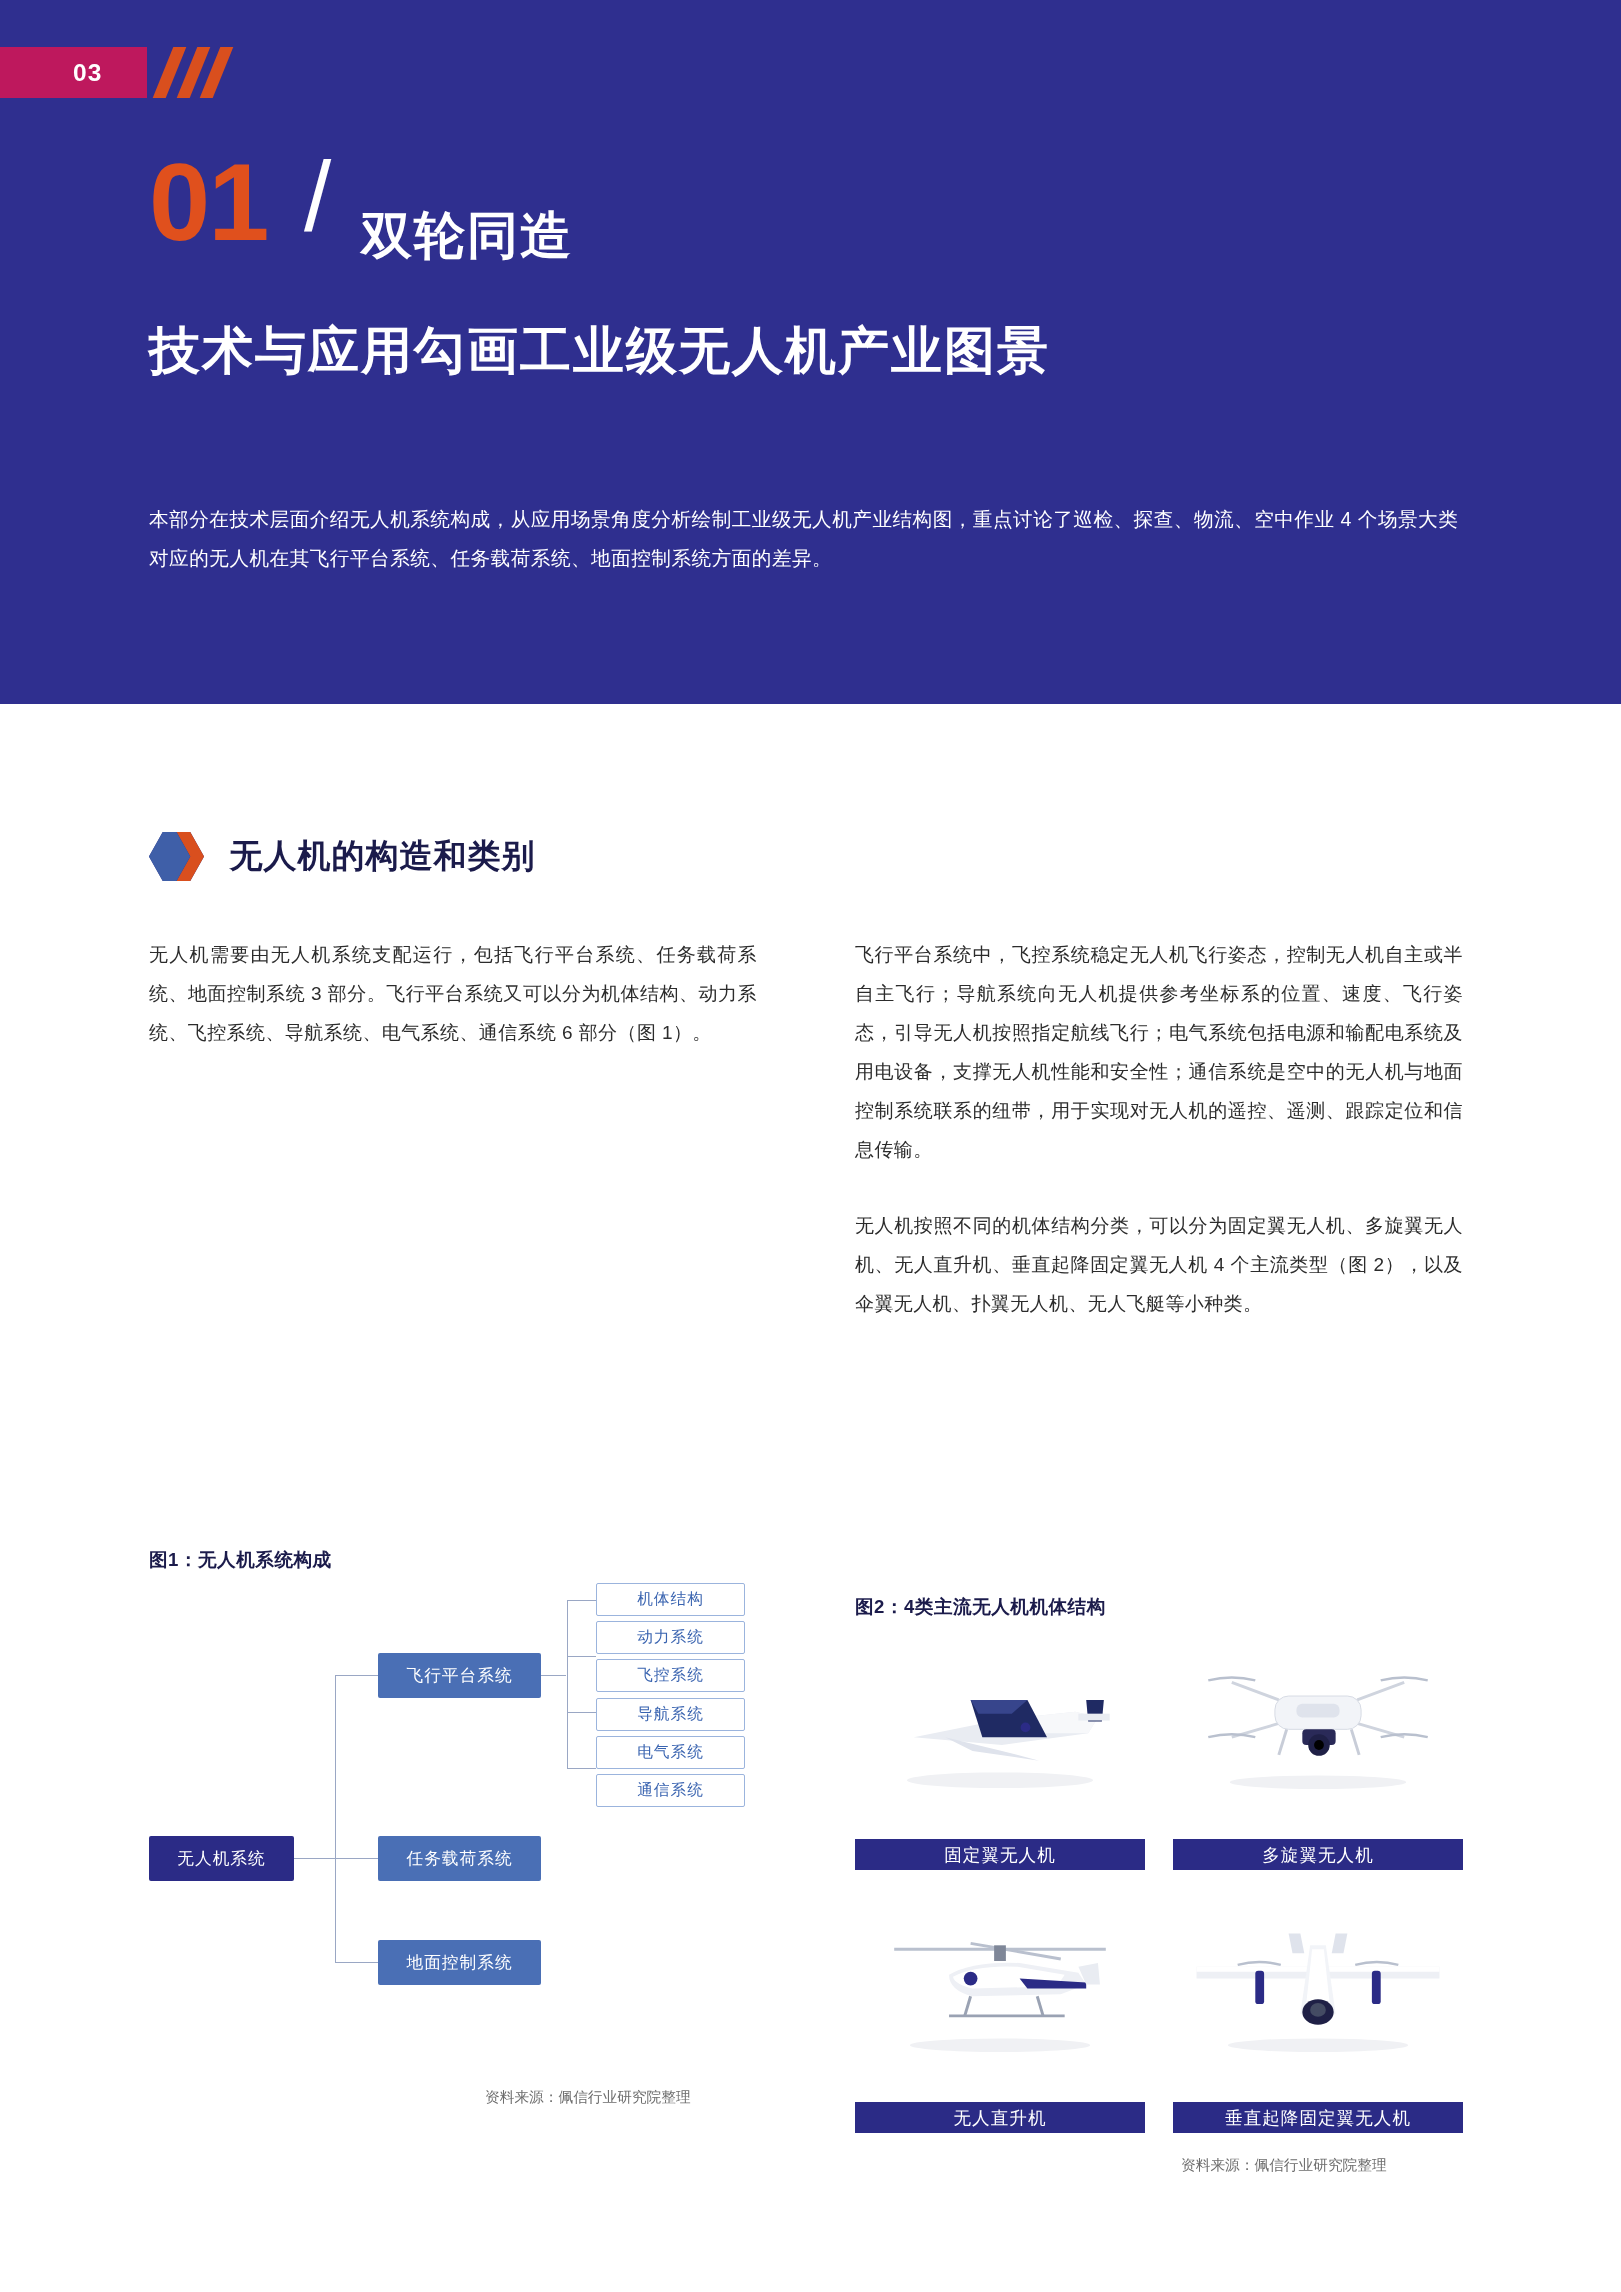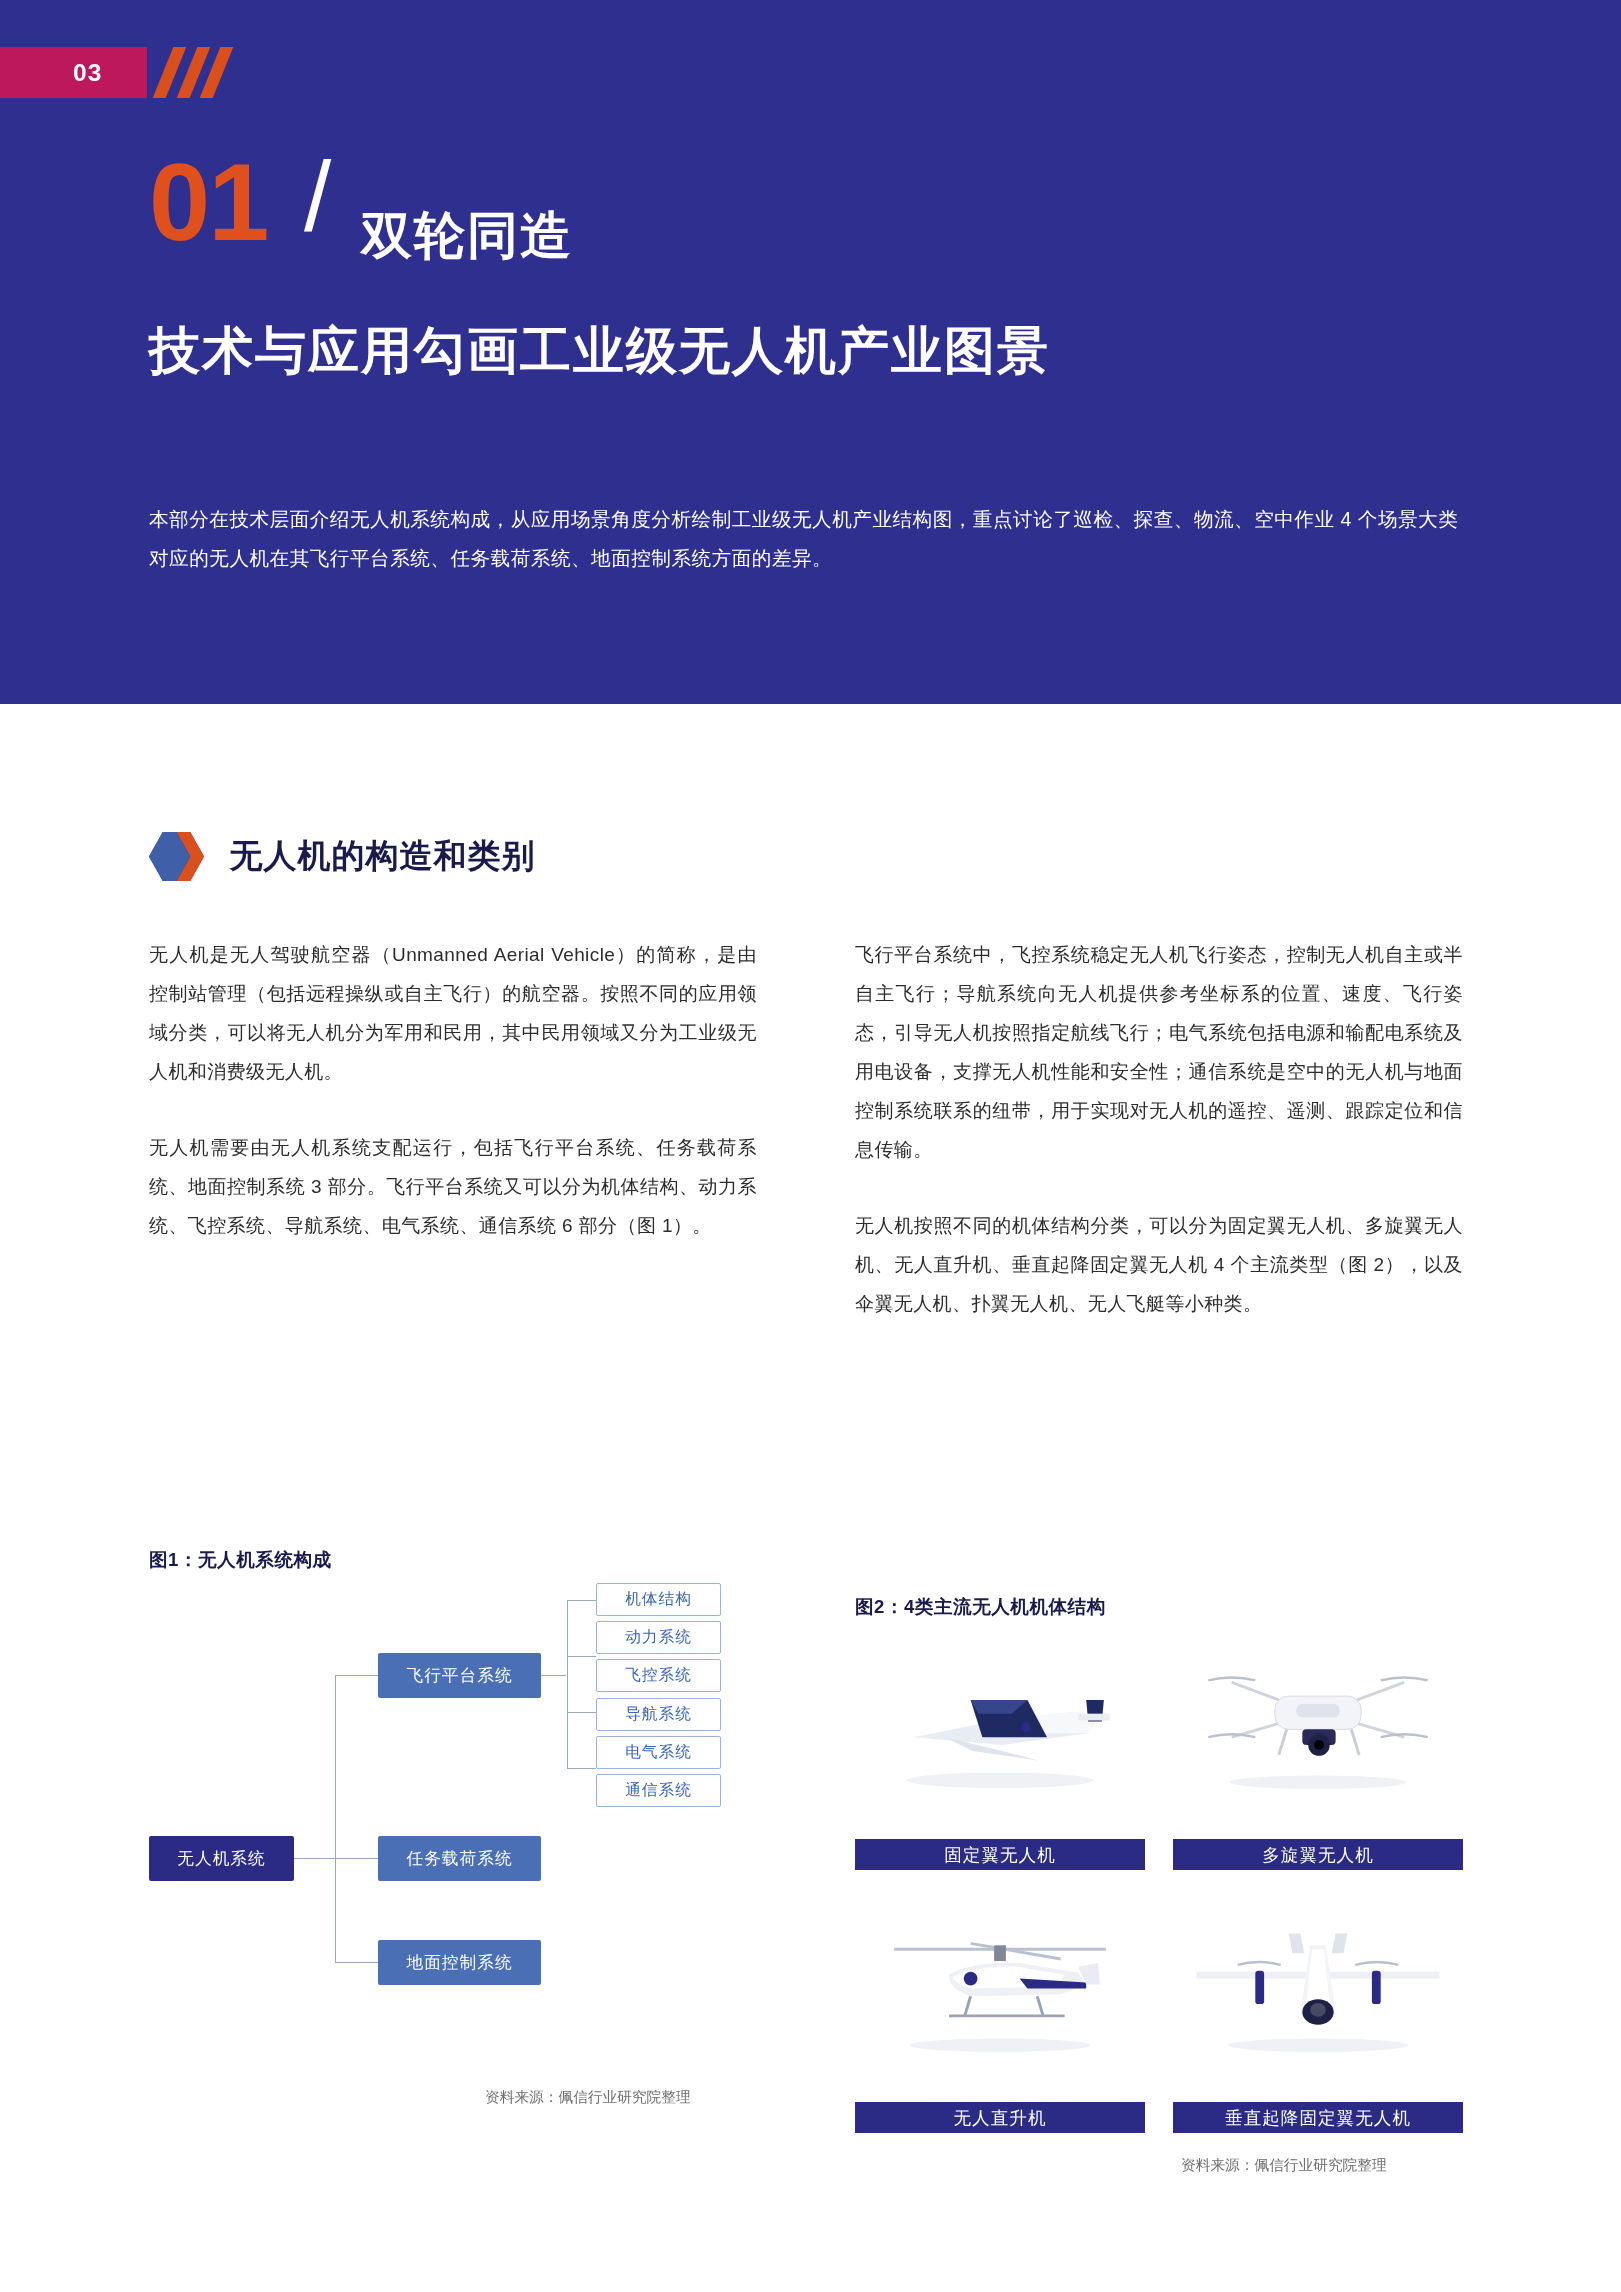--- a/index.html
+++ b/index.html
@@ -179,21 +179,21 @@
   }
   .node-mid {
     background: #4a6fb5;
     color: #ffffff;
     width: 163px; height: 45px;
   }
   .node-leaf {
     background: #ffffff;
     color: #3a64b0;
     border: 1px solid #9bb4dd;
-    width: 125px; height: 33px;
+    width: 149px; height: 33px;
     font-size: 15.7px;
   }
   .conn {
     position: absolute;
     background: #9aa7c4;
   }
   .conn-h { height: 1px; }
   .conn-v { width: 1px; }
 
   
@@ -254,21 +254,20 @@
 <div class="section-heading">
   <svg class="hex-logo" viewBox="0 0 56 58">
     <polygon points="14,4 42,4 56,29 42,54 14,54 0,29" fill="#2b2b86"></polygon>
     <polygon points="28,4 42,4 56,29 42,54 28,54 42,29" fill="#d94f1e"></polygon>
     <polygon points="14,4 28,4 42,29 28,54 14,54 0,29" fill="#3f5fa8"></polygon>
   </svg>
   <h2>无人机的构造和类别</h2>
 </div>
 
 <div class="col col-left">
-  <p>无人机是无人驾驶航空器（Unmanned Aerial Vehicle）的简称，是由控制站管理（包括远程操纵或自主飞行）的航空器。按照不同的应用领域分类，可以将无人机分为军用和民用，其中民用领域又分为工业级无人机和消费级无人机。</p>
   <p>无人机需要由无人机系统支配运行，包括飞行平台系统、任务载荷系统、地面控制系统 3 部分。飞行平台系统又可以分为机体结构、动力系统、飞控系统、导航系统、电气系统、通信系统 6 部分（图 1）。</p>
 </div>
 
 <div class="col col-right">
   <p>飞行平台系统中，飞控系统稳定无人机飞行姿态，控制无人机自主或半自主飞行；导航系统向无人机提供参考坐标系的位置、速度、飞行姿态，引导无人机按照指定航线飞行；电气系统包括电源和输配电系统及用电设备，支撑无人机性能和安全性；通信系统是空中的无人机与地面控制系统联系的纽带，用于实现对无人机的遥控、遥测、跟踪定位和信息传输。</p>
   <p>无人机按照不同的机体结构分类，可以分为固定翼无人机、多旋翼无人机、无人直升机、垂直起降固定翼无人机 4 个主流类型（图 2），以及伞翼无人机、扑翼无人机、无人飞艇等小种类。</p>
 </div>
 
 <div class="fig-caption" id="fig1-caption">图1：无人机系统构成</div>
 

